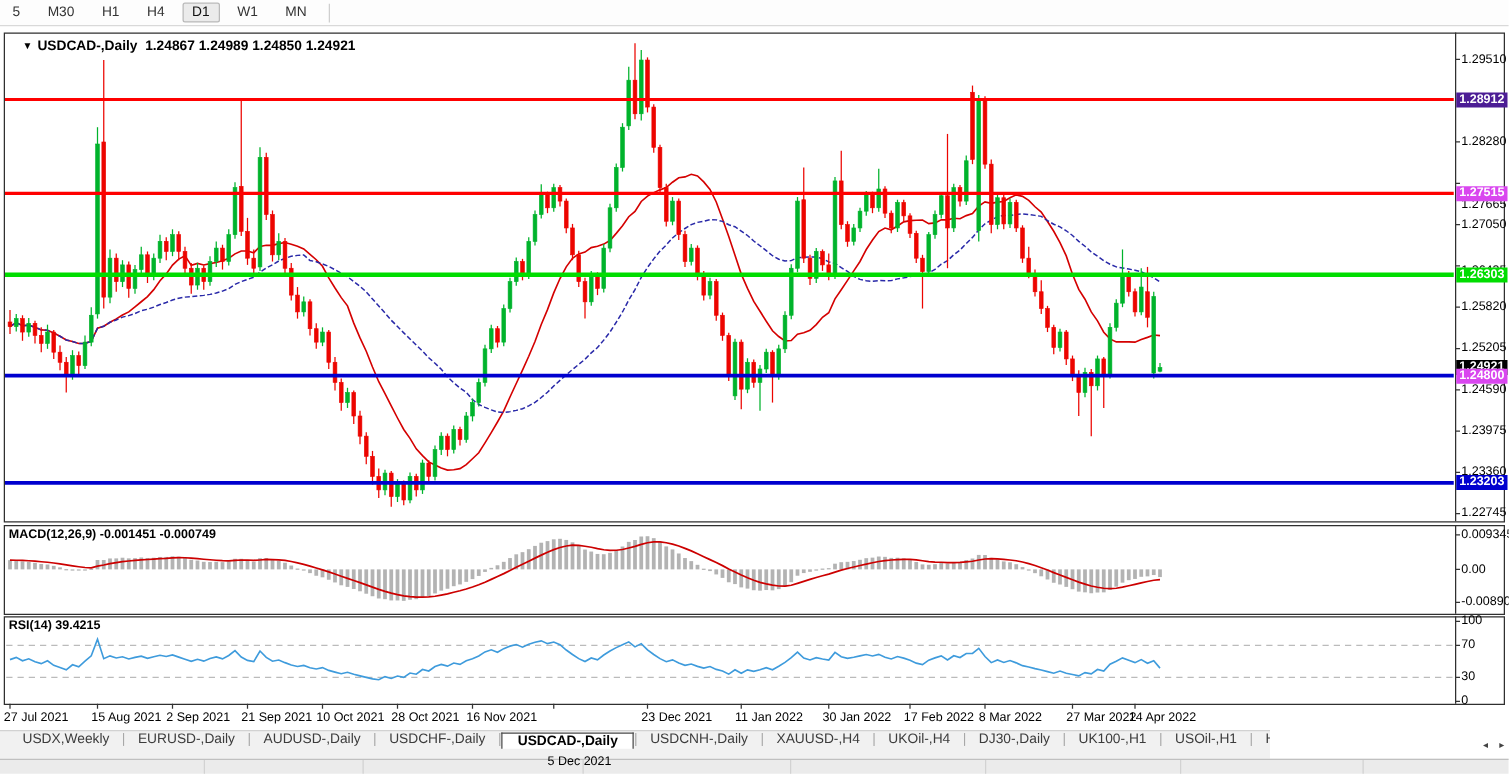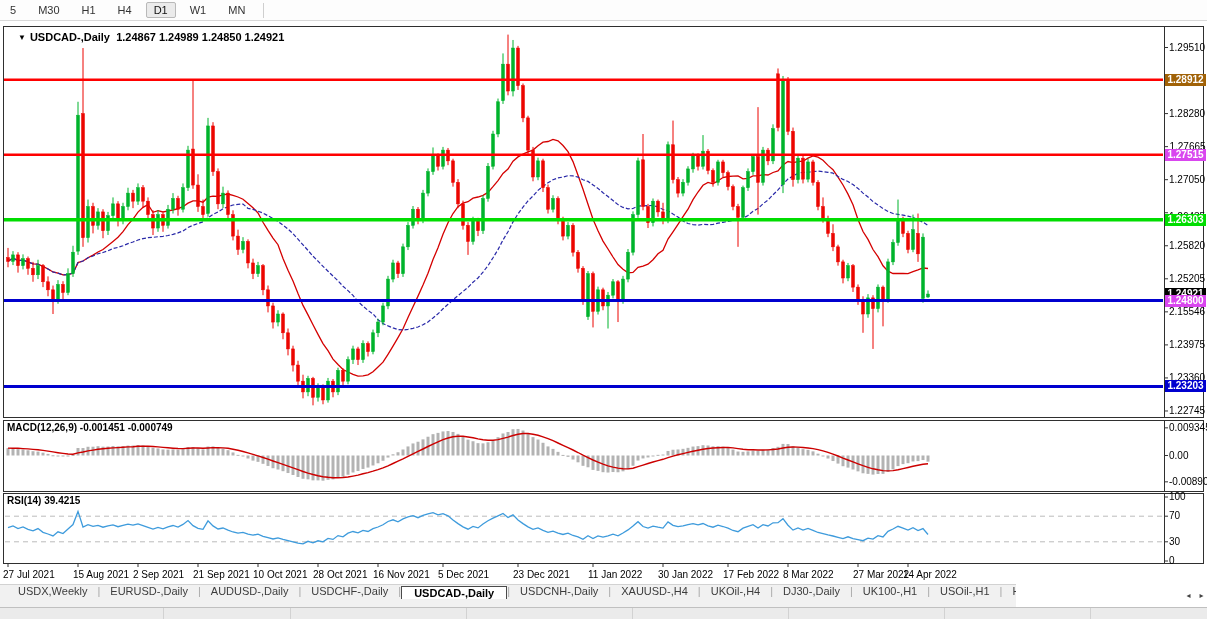--- a/index.html
+++ b/index.html
@@ -665,53 +665,53 @@
 <div class="abs panel-label" style="left:7px;top:422px">
   <span>MACD(12,26,9)</span> <span>-0.001451 -0.000749</span>
 </div>
 <div class="abs panel-label" style="left:7px;top:495px">
   <span>RSI(14)</span> <span>39.4215</span>
 </div>
 
 <div id="scale-labels">
     <div class="abs plbl" style="top: 41.5px;">1.29510</div>
     <div class="abs plbl" style="top: 107.588px;">1.28280</div>
-    <div class="abs plbl" style="top: 141px; text-align: center;">1.27665</div>
+    <div class="abs plbl" style="top: 158px;">1.27665</div>
     <div class="abs plbl" style="top: 173.676px;">1.27050</div>
     <div class="abs plbl" style="top: 190px; margin-top: 21px;">1.26435</div>
     <div class="abs plbl" style="top: 239.764px;">1.25820</div>
     <div class="abs plbl" style="top: 272.808px;">1.25205</div>
-    <div class="abs plbl" style="top: 305.852px;">2.15546</div>
+    <div class="abs plbl" style="top: 305.852px;">1.24590</div>
     <div class="abs plbl" style="top: 338.896px;">1.23975</div>
     <div class="abs plbl" style="top: 371.939px;">1.23360</div>
     <div class="abs plbl" style="top: 404.983px;">1.22745</div>
     <div class="abs plbl" style="top: 421.848px;">0.009345</div>
     <div class="abs plbl" style="top: 449.5px;">0.00</div>
     <div class="abs plbl" style="top: 475.841px;">-0.008902</div>
     <div class="abs plbl" style="top: 491px;">100</div>
     <div class="abs plbl" style="top: 510.2px;">70</div>
     <div class="abs plbl" style="top: 535.8px;">30</div>
     <div class="abs plbl" style="top: 555px;">0</div>
     <div class="abs badge" style="top: 288.067px; background: rgb(0, 0, 0);">1.24921</div>
-    <div class="abs badge" style="top: 73.6305px; background: #a16207;">1.28912</div>
+    <div class="abs badge" style="top: 73.6305px; background: #4c1d95;">1.28912</div>
     <div class="abs badge" style="top: 148.691px; background: #d946ef;">1.27515</div>
     <div class="abs badge" style="top: 213.812px; background: rgb(0, 221, 0);">1.26303</div>
     <div class="abs badge" style="top: 294.568px; background: #d946ef;">1.24800</div>
     <div class="abs badge" style="top: 380.375px; background: rgb(0, 0, 207);">1.23203</div>
   </div>
 
 <div id="date-labels">
     <div class="abs dlbl" style="left: 3px;">27 Jul 2021</div>
     <div class="abs dlbl" style="left: 73px;">15 Aug 2021</div>
     <div class="abs dlbl" style="left: 133px;">2 Sep 2021</div>
     <div class="abs dlbl" style="left: 193px;">21 Sep 2021</div>
     <div class="abs dlbl" style="left: 253px;">10 Oct 2021</div>
     <div class="abs dlbl" style="left: 313px;">28 Oct 2021</div>
     <div class="abs dlbl" style="left: 373px;">16 Nov 2021</div>
-    <div class="abs dlbl" style="left: 438px;">5 Dec 2021</div>
+    <div class="abs dlbl" style="left: 438px; margin-top: 35px;">5 Dec 2021</div>
     <div class="abs dlbl" style="left: 513px;">23 Dec 2021</div>
     <div class="abs dlbl" style="left: 588px;">11 Jan 2022</div>
     <div class="abs dlbl" style="left: 658px;">30 Jan 2022</div>
     <div class="abs dlbl" style="left: 723px;">17 Feb 2022</div>
     <div class="abs dlbl" style="left: 783px;">8 Mar 2022</div>
     <div class="abs dlbl" style="left: 853px;">27 Mar 2022</div>
     <div class="abs dlbl" style="left: 903px;">14 Apr 2022</div>
   </div>
 
 <div id="tab-bar" class="abs">

